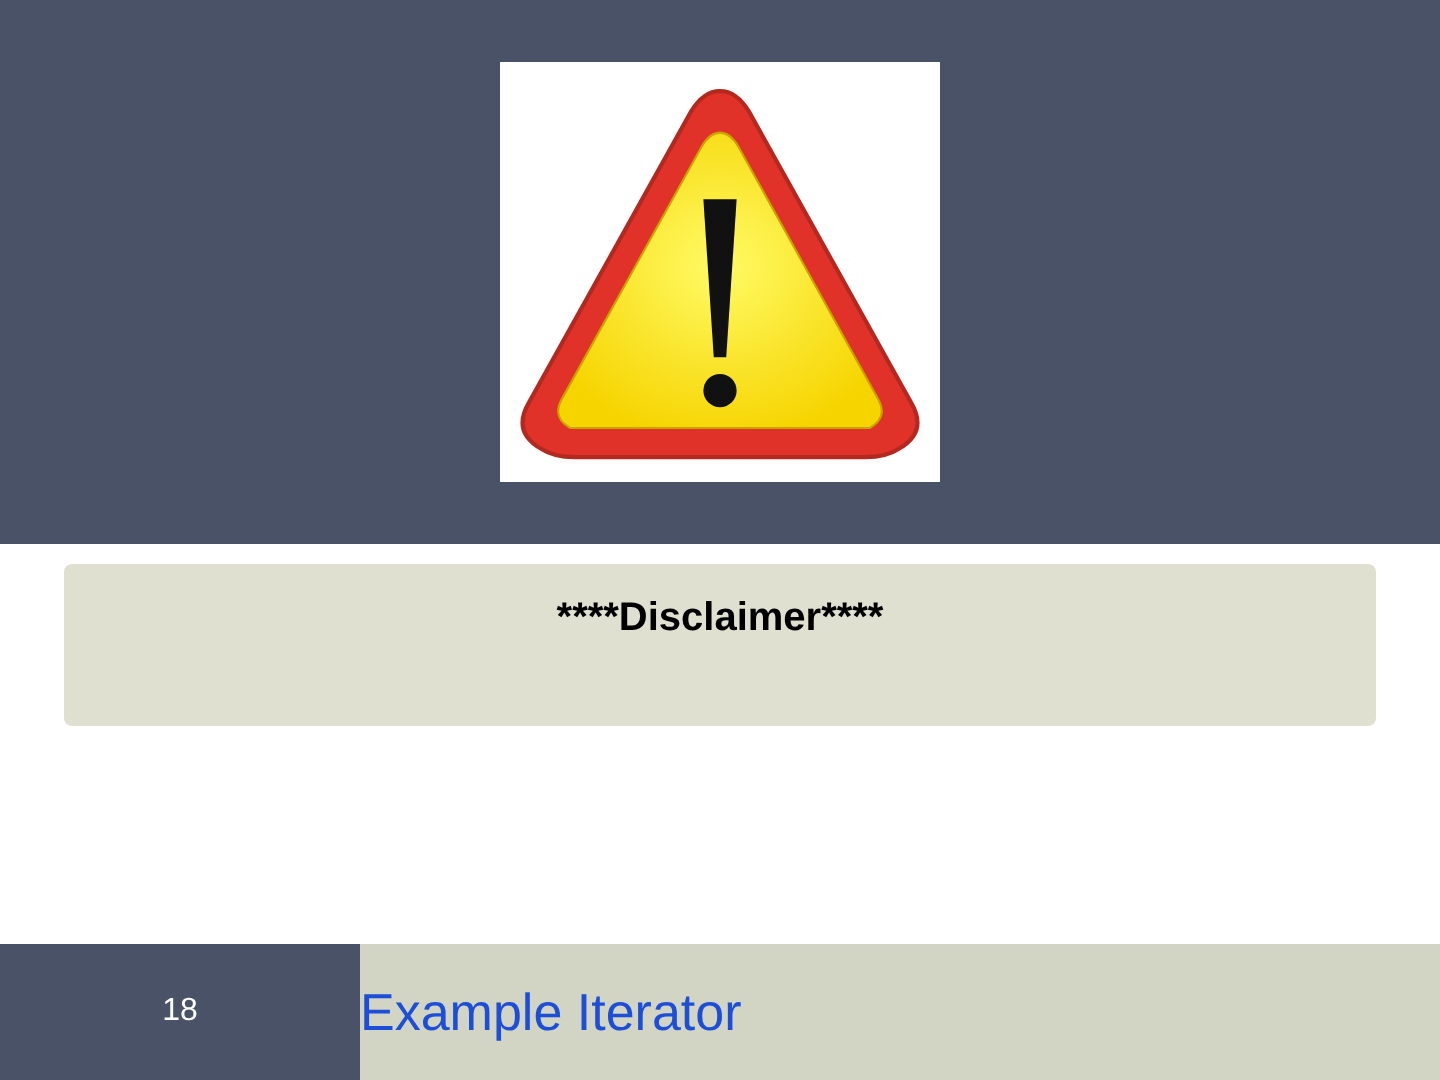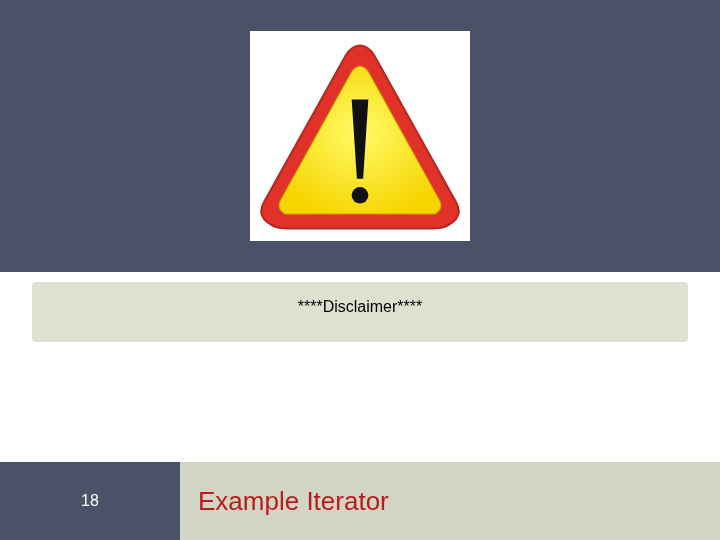--- a/index.html
+++ b/index.html
@@ -26,52 +26,51 @@
     display: flex;
     align-items: center;
     justify-content: center;
     padding: 6px;
   }
   .warning-box svg { width: 100%; height: 100%; }
   .disclaimer-panel {
     margin: 10px 32px 0 32px;
     background: #dfe0d0;
     border-radius: 4px;
-    padding: 14px 24px 8px 24px;
+    padding: 14px 24px 24px 24px;
     text-align: center;
-    font-weight: normal;
+    font-weight: bold;
     color: #000;
-    font-size: 16px;
+    font-size: 20px;
     line-height: 1.35;
   }
   .disclaimer-panel .spacer { height: 16px; }
   .footer {
     position: absolute;
     bottom: 0;
     left: 0;
     width: 100%;
-    height: 78px;
+    height: 68px;
     display: flex;
   }
   .page-num {
     width: 180px;
     background: #495267;
     color: #fff;
     display: flex;
     align-items: center;
     justify-content: center;
     font-size: 16px;
   }
   .title-bar {
     flex: 1;
     background: #d2d4c4;
-    color: #b91c1c;
+    color: #1d4ed8;
     display: flex;
     align-items: center;
-    padding-left: 18px;
     font-size: 26px;
   }
 </style>
 </head>
 <body>
 
 <div class="top-panel">
   <div class="warning-box">
     <svg viewBox="0 0 200 190">
       <defs>

